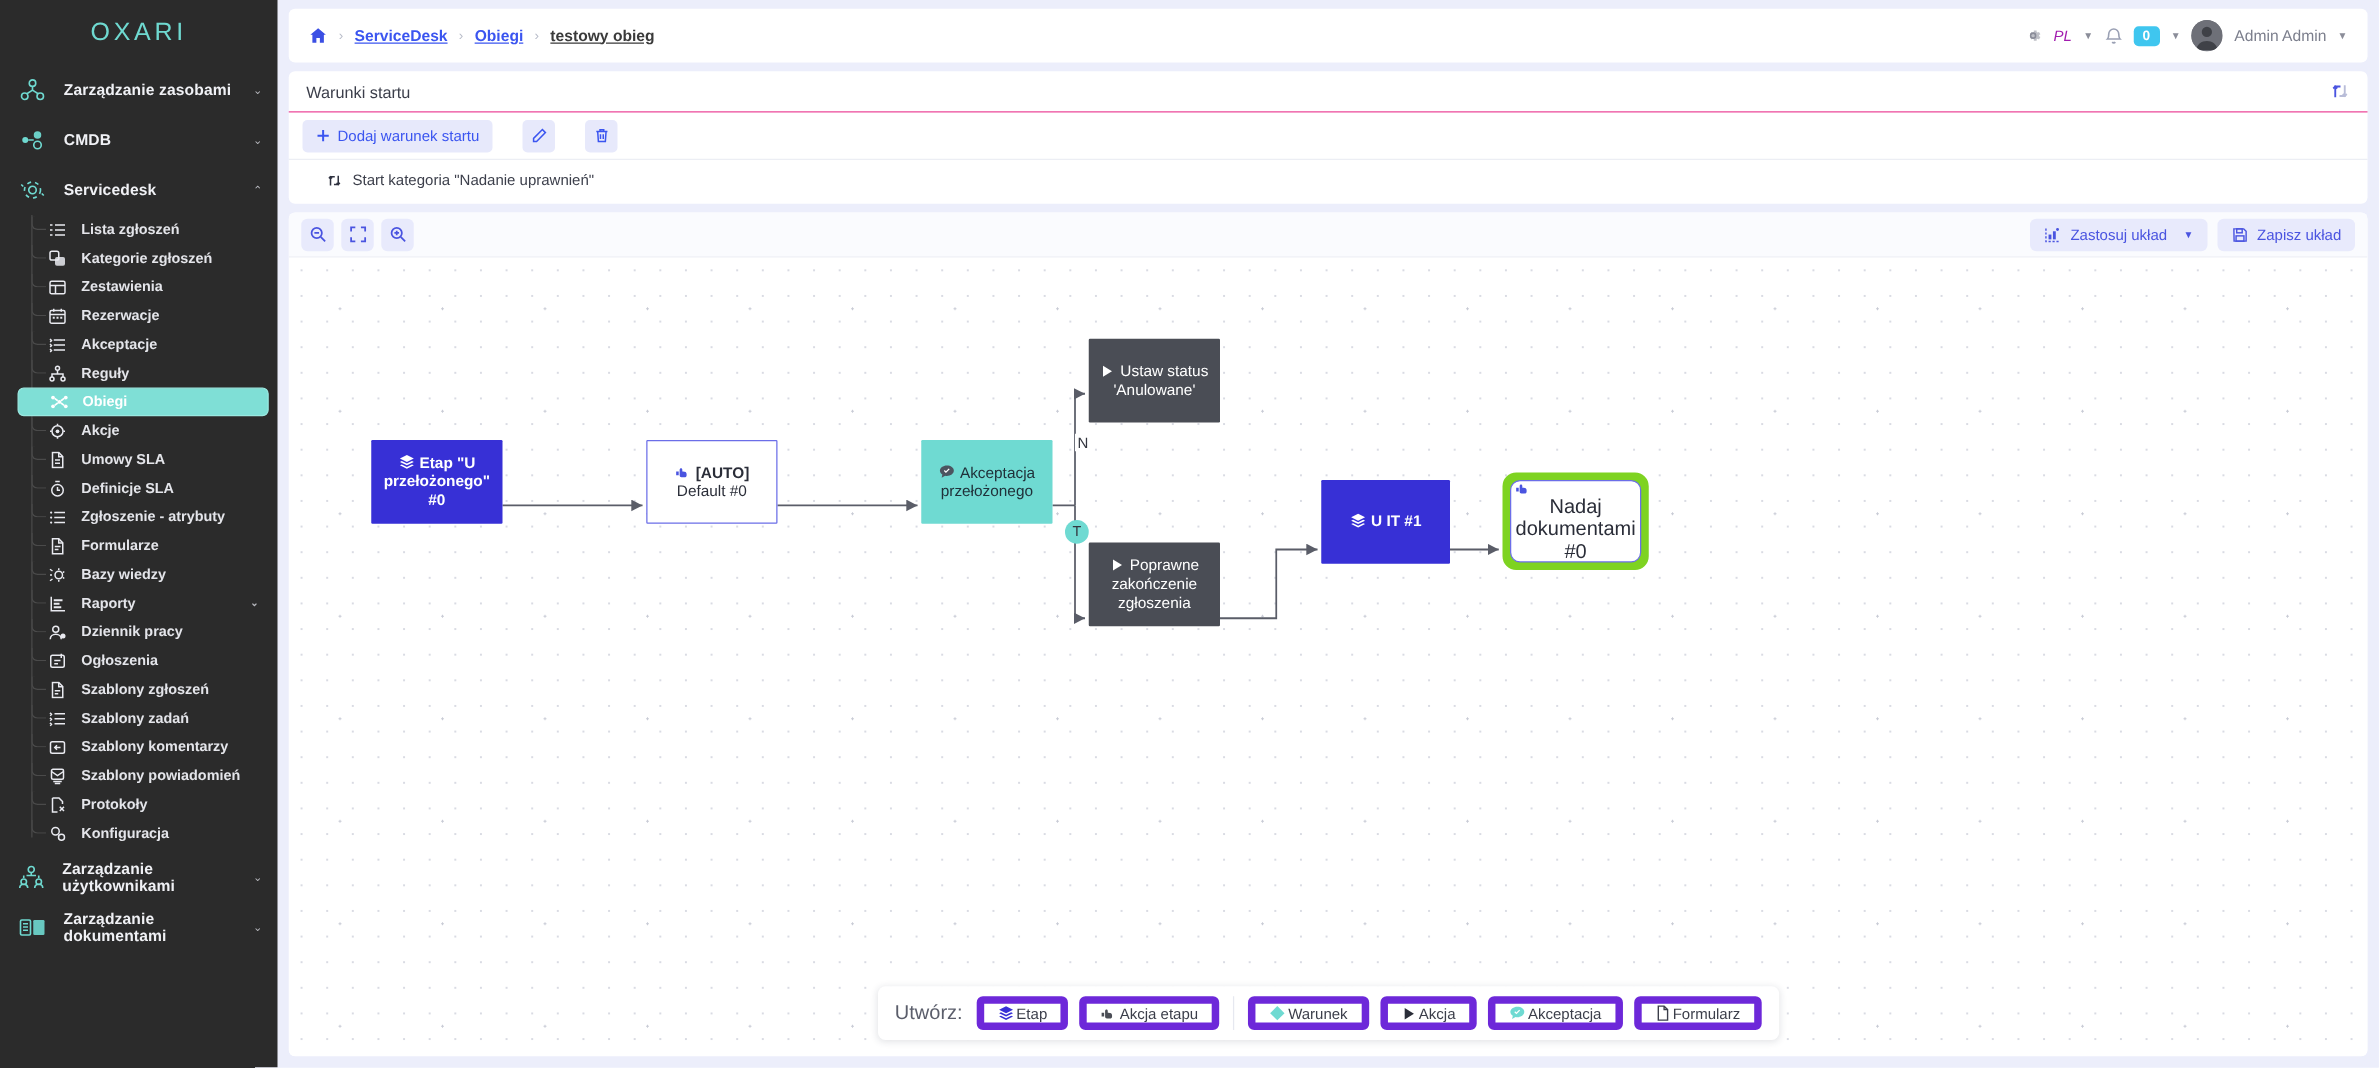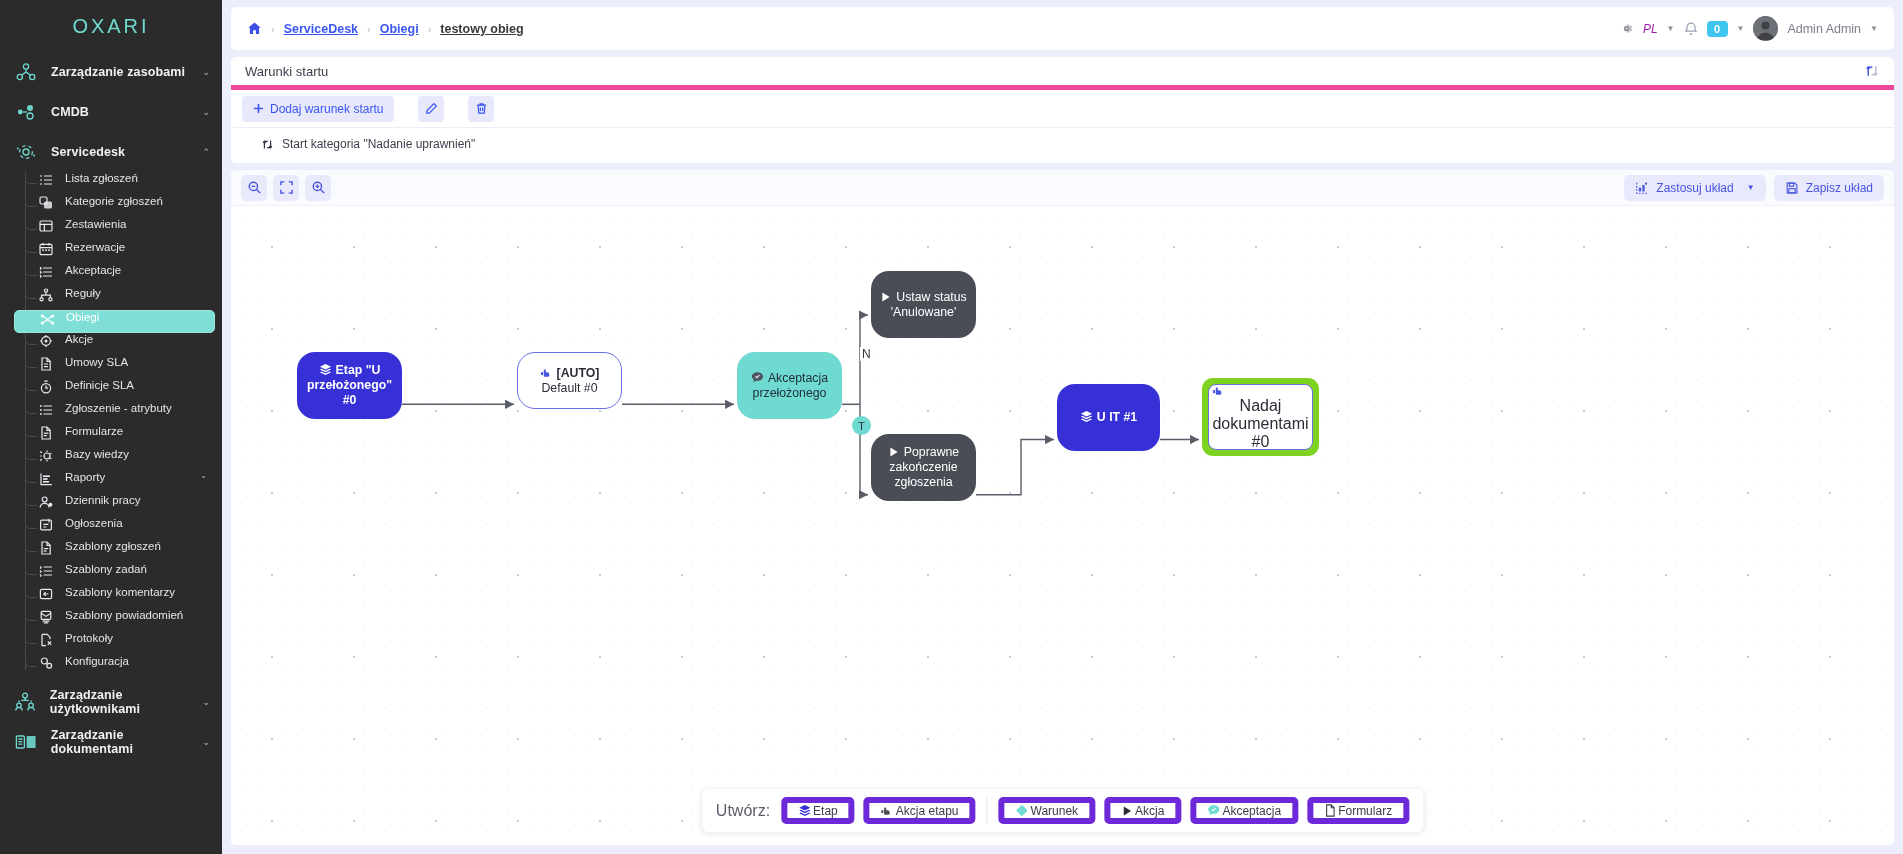--- a/index.html
+++ b/index.html
@@ -31,23 +31,24 @@
   }
   .grp .gicon { width: 24px; height: 22px; display:flex; align-items:center; justify-content:center; color:#6fd9d0; }
   .grp .glabel { font-size: 12.5px; font-weight: bold; color: #f0f1f5; letter-spacing: .1px; }
   .grp .gcaret { position: absolute; right: 12px; font-size: 9px; color: #b9bac0; }
 
   .subnav { position: relative; }
   .subnav::before {
     content:""; position:absolute; left:25px; top:0; bottom:8px; width:1px; background:#4a4a4a;
   }
   .sub {
-    display:flex; align-items:flex-start; gap:11px;
+    display:flex; align-items:center; gap:11px;
     height: 23px; padding-left: 38px; cursor: pointer; position: relative;
     margin: 0 7px 0 0;
+    font-weight: bold;
   }
   .sub::before {
     content:""; position:absolute; left:25px; top:1px; width:11px; height:10px;
     border-left:1px solid #4a4a4a; border-bottom:1px solid #4a4a4a; border-radius:0 0 0 5px;
   }
   .sub .sicon { width: 16px; height: 16px; display:flex; align-items:center; justify-content:center; color:#e9eaf0; flex:0 0 16px; }
   .sub .slabel { font-size: 11.5px; color: #e4e5ea; white-space: nowrap; }
   .sub .scaret { position:absolute; right: 8px; font-size: 8px; color:#b9bac0; }
   .sub.active {
     background: #7fdfd6; border-radius: 5px; margin-left: 14px; padding-left: 24px;
@@ -86,21 +87,21 @@
   }
   .username { font-size: 12.5px; color: #7b7e8c; }
 
   
   .panel {
     background: #fff; border-radius: 5px; flex: 0 0 auto;
     display: flex; flex-direction: column; position: relative;
   }
   .panel-head {
     height: 33px; display:flex; align-items:center; padding: 0 14px;
-    border-bottom: 5px solid #ec4899; font-size: 13px; color: #3b3e4a;
+    border-bottom: 1px solid #ec4899; font-size: 13px; color: #3b3e4a;
     justify-content: space-between;
   }
   .sync-btn { color: #4a54e0; display:flex; cursor:pointer; }
   .panel-tools {
     height: 38px; display: flex; align-items: center; gap: 24px; padding: 0 11px;
     border-bottom: 1px solid #eceef4;
   }
   .btn-soft {
     background: #e7e9fb; color: #3b55f0; border: none; border-radius: 4px;
     height: 26px; display: flex; align-items: center; gap: 6px; padding: 0 11px;
@@ -143,21 +144,21 @@
       radial-gradient(circle, #d9dbe3 0.7px, transparent 0.8px),
       radial-gradient(circle, #c9ccd6 0.8px, transparent 0.9px);
     background-size: 20.5px 20.5px, 82px 82px;
     background-position: 0 0, 0 0;
     overflow: hidden;
   }
   .flow { position:absolute; inset: 0; }
   .flow svg.edges { position:absolute; inset:0; width:100%; height:100%; overflow:visible; }
 
   .node {
-    position: absolute; border-radius: 18px; display:flex; align-items:center; justify-content:center;
+    position: absolute; border-radius: 1px; display:flex; align-items:center; justify-content:center;
     text-align:center; cursor: pointer; padding: 4px 8px;
   }
   .node .ntxt { font-size: 12.3px; line-height: 15px; }
   .node .ni { display:inline-flex; vertical-align:-2px; margin-right:4px; }
 
   .n-stage { background: #3730d6; color:#fff; }
   .n-stage .ntxt { font-weight: bold; }
   .n-auto { background:#fff; color:#2a2d38; border: 1.5px solid #6b6ee8; }
   .n-accept { background:#6fdad2; color:#20313a; }
   .n-action { background:#4a4d55; color:#fff; }
@@ -672,21 +673,21 @@
                   <path d="M7 1L1 4l6 3 6-3z"></path>
                     <path d="M1 7l6 3 6-3-1.6-.8L7 8.4 2.6 6.2z"></path>
                   <path d="M1 10l6 3 6-3-1.6-.8L7 11.4 2.6 9.2z"></path>
                   </svg>
               </span><span>Etap "U</span><br>
               <span>przełożonego"</span><br>
               <span>#0</span>
             </div>
           </div>
 
-          <div class="node n-auto" style="left:286px; top:146px; width:105px; height:57px;">
+          <div class="node n-auto" style="left:286px; top:146px; width:105px; height:67px;">
             <div class="ntxt">
               <span class="ni" style="color:#4a54e0">
                 <svg class="ico" width="13" height="13" viewBox="0 0 14 14" fill="currentColor">
                   <path d="M1 6.6h2.2v3.2H1z"></path>
                     <path d="M4 5.4c0-1 .5-1.5 1.2-1.5s1.1.5 1.1 1.3v1.5h.6c2 0 3.1.7 3.1 2.2v1.2c0 1-.7 1.6-1.8 1.6H5.6C4.6 11.7 4 11 4 10z"></path>
                   </svg>
               </span><b>[AUTO]</b><br>
               <span>Default #0</span>
             </div>
           </div>

